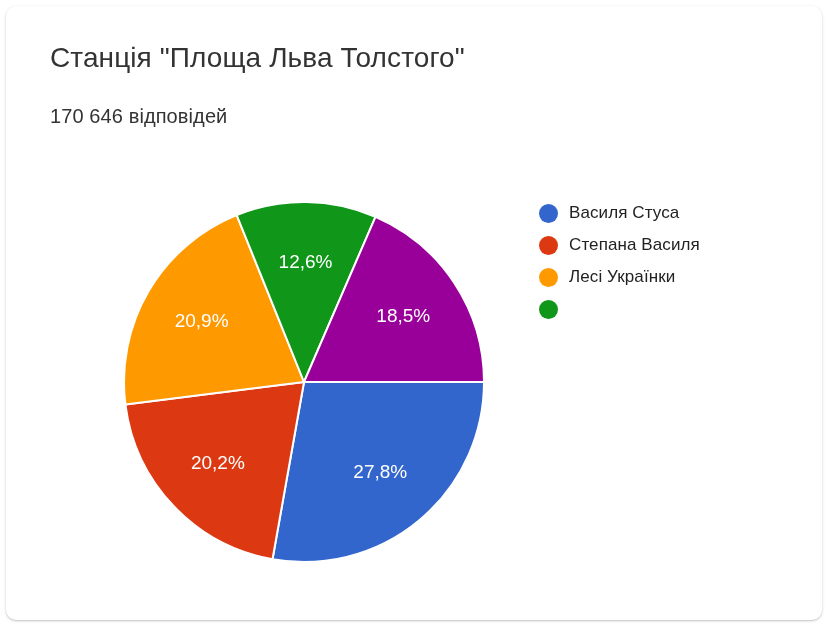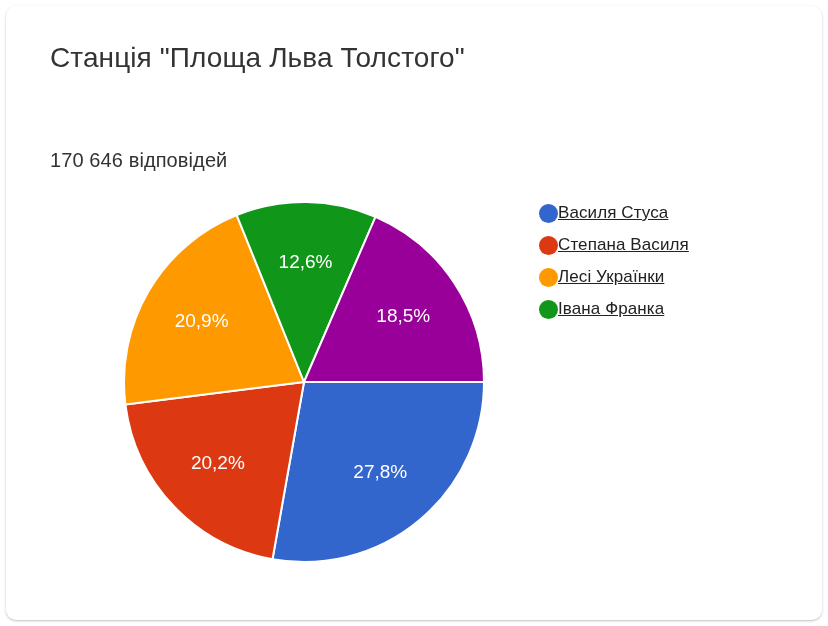--- a/index.html
+++ b/index.html
@@ -39,21 +39,20 @@
 
   #chart-subtitle {
     position: absolute;
     left: 44px;
     top: 99px;
     font-size: 20px;
     font-weight: 400;
     color: #333333;
     letter-spacing: 0.1px;
     white-space: nowrap;
-    margin-top: 44px;
   }
 
   #pie-area {
     position: absolute;
     left: 0px;
     top: 0px;
     width: 828px;
     height: 626px;
   }
 
@@ -84,25 +83,25 @@
     align-items: center;
     height: 22px;
   }
   .legend-dot {
     width: 19px;
     height: 19px;
     border-radius: 50%;
     flex: 0 0 auto;
   }
   .legend-label {
+    margin-left: 11px;
     font-size: 17px;
     color: #222222;
     white-space: nowrap;
     letter-spacing: 0.1px;
-    text-decoration: underline;
   }
 </style>
 </head>
 <body>
 
 <div id="card">
 
   <div id="chart-title">Станція "Площа Льва Толстого"</div>
 
   <div id="chart-subtitle">170 646 відповідей</div>
@@ -134,17 +133,16 @@
       <div class="legend-item">
         <span class="legend-dot" style="background: rgb(220, 57, 18);"></span>
         <span class="legend-label">Степана Василя</span>
       </div>
       <div class="legend-item">
         <span class="legend-dot" style="background: rgb(255, 153, 0);"></span>
         <span class="legend-label">Лесі Українки</span>
       </div>
       <div class="legend-item">
         <span class="legend-dot" style="background: rgb(16, 150, 24);"></span>
-        <span class="legend-label">Івана Франка</span>
       </div>
     </div>
 
 </div>
 
 </body></html>

